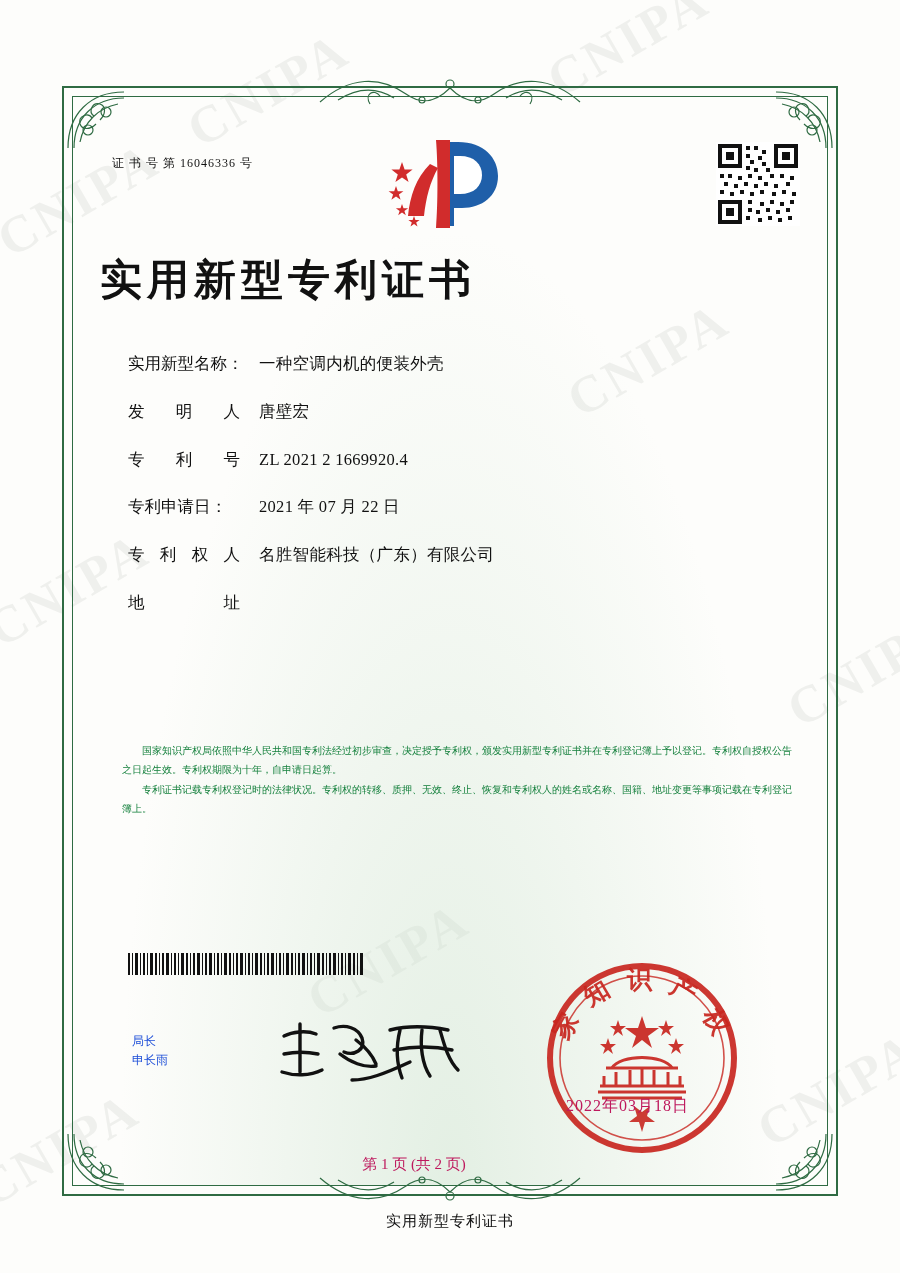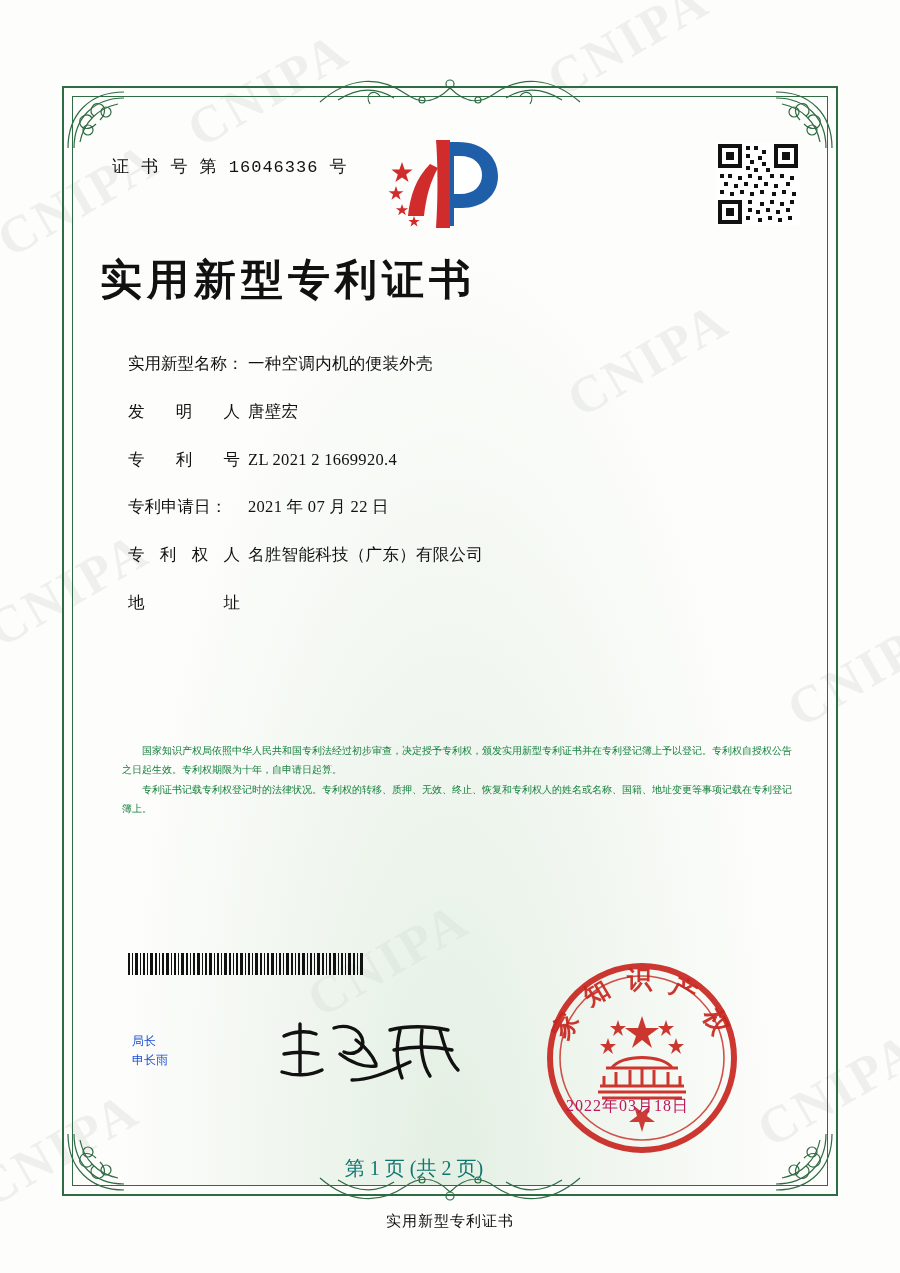--- a/index.html
+++ b/index.html
@@ -91,24 +91,24 @@
     position: absolute;
     left: 100px;
     top: 130px;
     width: 700px;
   }
 
   .cert-no {
     position: absolute;
     left: 12px;
     top: 25px;
-    font-size: 17px;
+    font-size: 12px;
     color: #111;
     letter-spacing: 1px;
-    font-family: Liberation Mono, monospace;
+    font-family: Liberation Serif, serif;
   }
 
   .qr {
     position: absolute;
     right: 0px;
     top: 12px;
     width: 84px;
     height: 84px;
   }
 
@@ -139,20 +139,21 @@
     top: 222px;
     width: 660px;
   }
   .field-row {
     display: flex;
     align-items: flex-start;
     margin-bottom: 23px;
     font-size: 16.5px;
     color: #111;
     line-height: 1.5;
+    gap: 11px;
   }
   .field-label {
     width: 120px;
     flex: 0 0 120px;
     letter-spacing: 0px;
   }
   .lbl-spread {
     display: inline-block;
     width: 112px;
     text-align: justify;
@@ -225,22 +226,22 @@
     letter-spacing: 1px;
     font-family: "Liberation Serif", serif;
   }
 
   .page-num {
     position: absolute;
     left: 0;
     top: 1155px;
     width: 828px;
     text-align: center;
-    font-size: 20px;
-    color: #0f766e;
+    font-size: 15px;
+    color: #be185d;
   }
   .footer-note {
     position: absolute;
     left: 0;
     top: 1212px;
     width: 900px;
     text-align: center;
     font-size: 15px;
     color: #111;
     letter-spacing: 1px;

